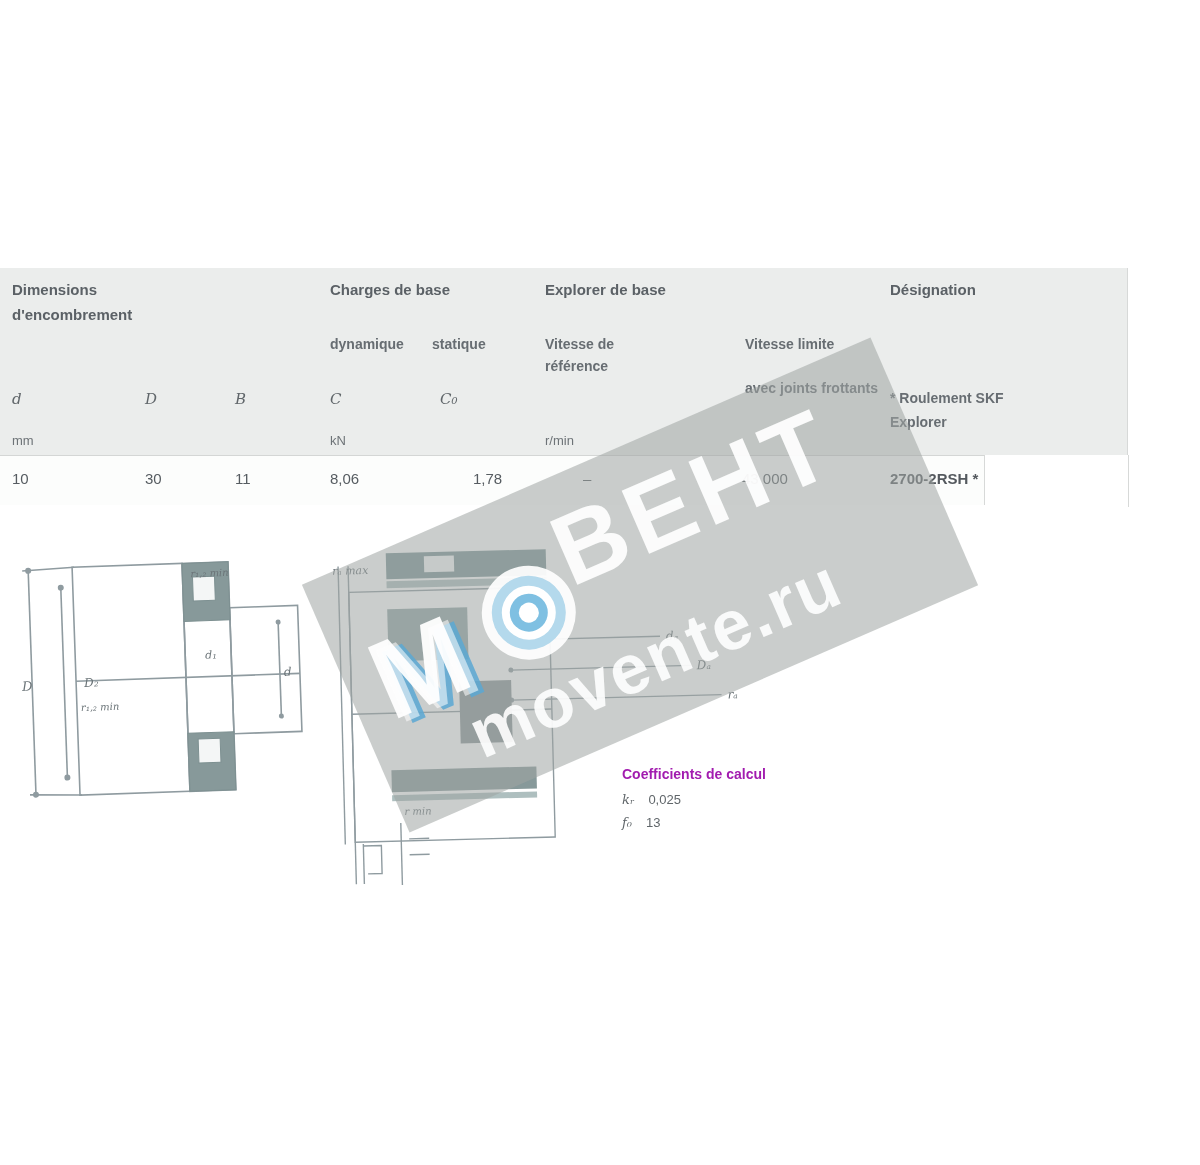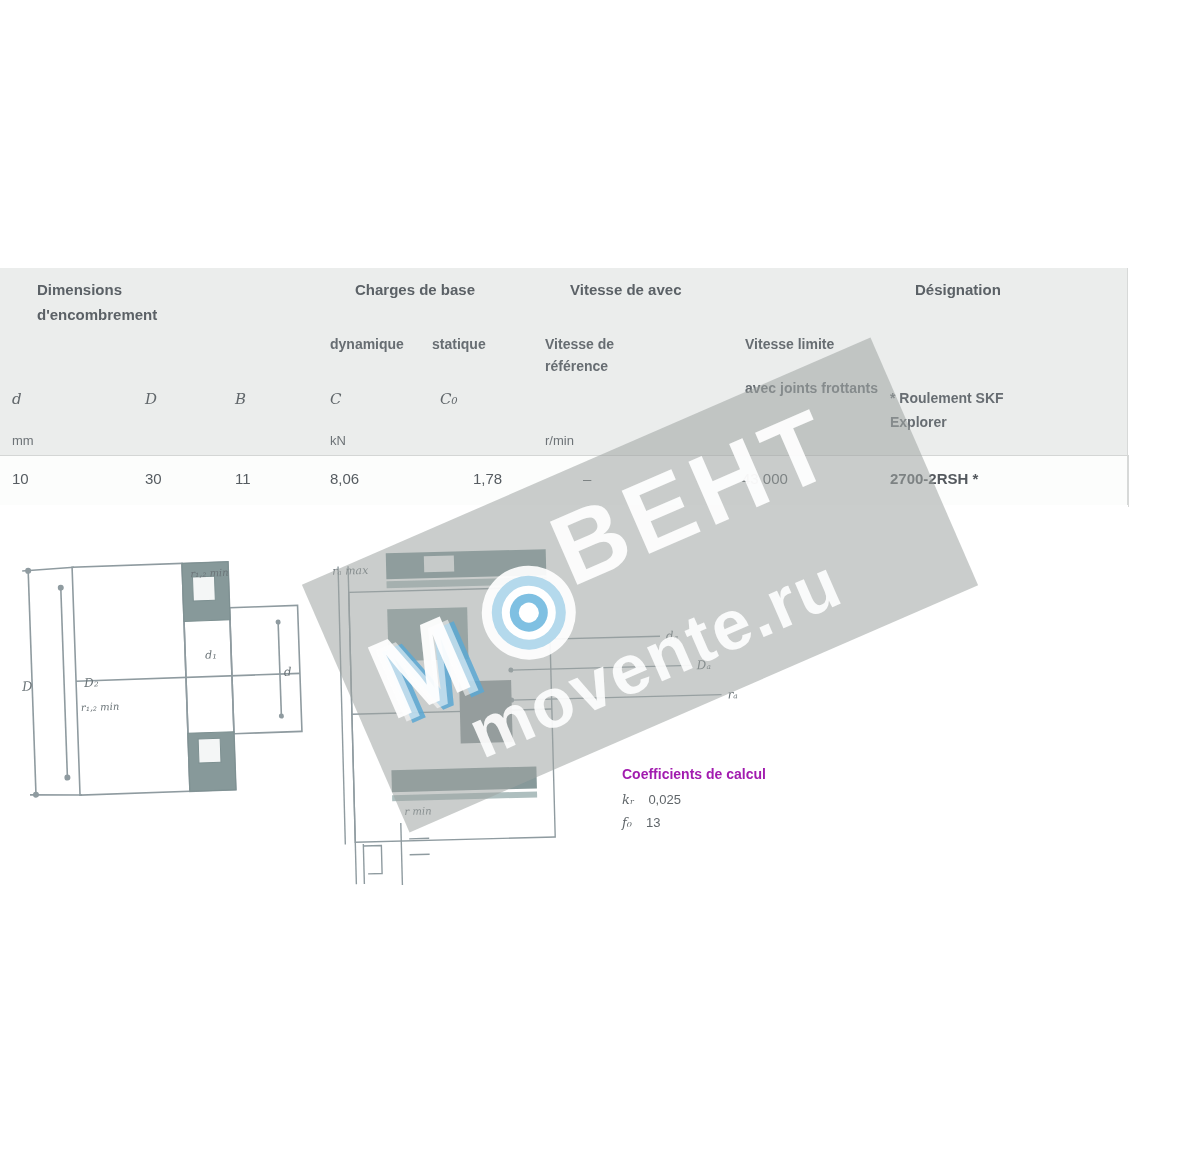--- a/index.html
+++ b/index.html
@@ -6,23 +6,23 @@
   html,body { width:1200px; height:1165px; background:#ffffff; overflow:hidden;
               font-family:"Liberation Sans", sans-serif; }
   .page { position:relative; width:1200px; height:1165px; background:#ffffff; }
   .scan { position:absolute; inset:0; filter:blur(0.45px); }
 
   .abs { position:absolute; white-space:nowrap; }
 
   
   .thead { position:absolute; left:0; top:268px; width:1128px; height:187px;
            background:#ebedec; border-right:1px solid #d7d9d8; }
-  .trow  { position:absolute; left:0; top:455px; width:1128px; height:50px;
+  .trow  { position:absolute; left:0; top:455px; width:985px; height:50px;
            background:#fcfdfc; border-top:1px solid #d4d6d5; border-right:1px solid #d7d9d8; }
-  .h1 { font-size:15px; font-weight:700; color:#5b6166;margin-left:25px; }
+  .h1 { font-size:15px; font-weight:700; color:#5b6166; }
   .h2 { font-size:14px; font-weight:600; color:#676d72; }
   .sym { font-family:"DejaVu Serif", serif; font-style:italic; font-size:15px; color:#60666a; }
   .unit { font-size:13px; color:#6d7377; }
   .val { font-size:15px; color:#565c61; }
   .desig { font-size:15px; font-weight:600; color:#54595e; }
 
   
   .calc-title { font-size:14px; font-weight:700; color:#a21caf; }
   .calc-line  { font-size:13px; color:#60666a; }
   .calc-line .s { font-family:"DejaVu Serif", serif; font-style:italic; margin-right:14px; }
@@ -53,21 +53,21 @@
   <div class="scan">
 
     <div class="thead">
       <span class="abs h1" style="left:12px; top:13px">Dimensions</span>
       <span class="abs h1" style="left:12px; top:38px">d'encombrement</span>
 
       <span class="abs h1" style="left:330px; top:13px">Charges de base</span>
       <span class="abs h2" style="left:330px; top:68px">dynamique</span>
       <span class="abs h2" style="left:432px; top:68px">statique</span>
 
-      <span class="abs h1" style="left:545px; top:13px">Vitesse de avec</span>
+      <span class="abs h1" style="left:545px; top:13px">Explorer de base</span>
       <span class="abs h2" style="left:545px; top:68px">Vitesse de</span>
       <span class="abs h2" style="left:545px; top:90px">référence</span>
       <span class="abs h2" style="left:745px; top:68px">Vitesse limite</span>
       <span class="abs h2" style="left:745px; top:112px">avec joints frottants</span>
 
       <span class="abs h1" style="left:890px; top:13px">Désignation</span>
       <span class="abs h2" style="left:890px; top:122px">* Roulement SKF</span>
       <span class="abs h2" style="left:890px; top:146px">Explorer</span>
 
       <span class="abs sym" style="left:12px;  top:122px">d</span>

